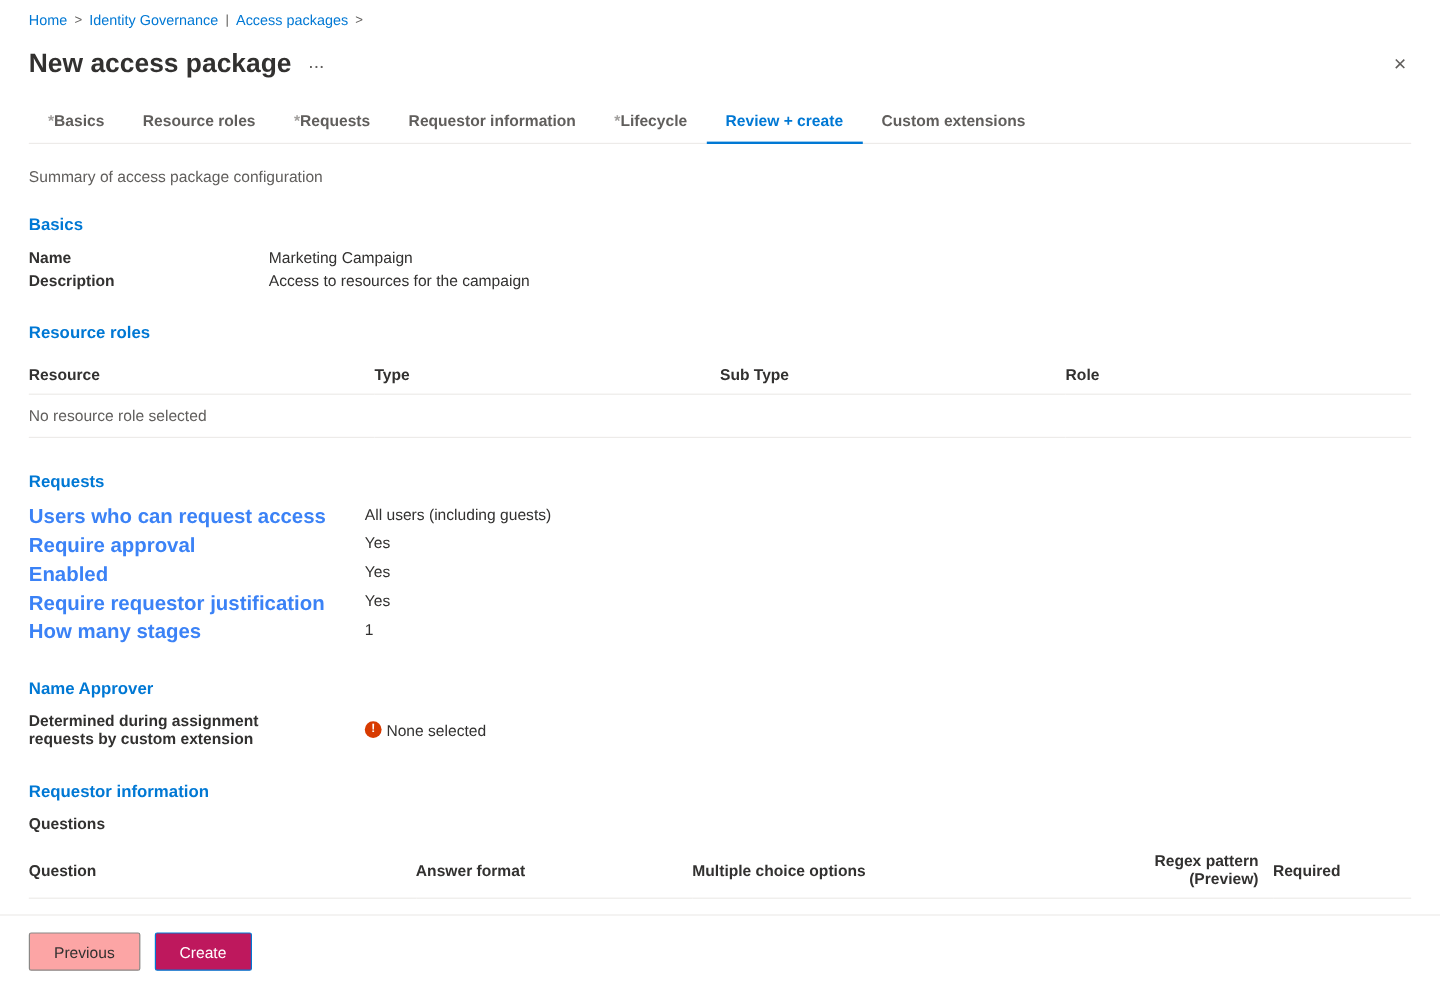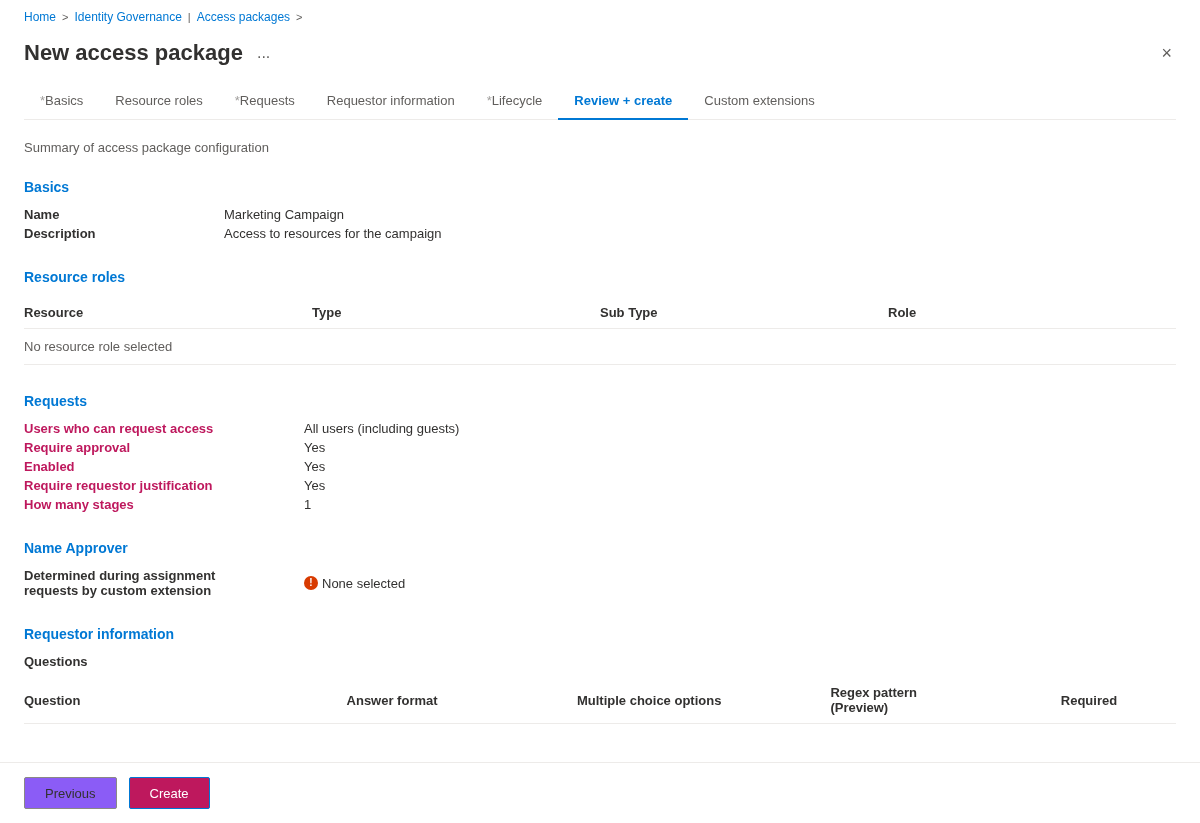--- a/index.html
+++ b/index.html
@@ -80,20 +80,21 @@
     }
     .tab {
       padding: 10px 16px;
       font-size: 13px;
       color: #605e5c;
       cursor: pointer;
       border-bottom: 2px solid transparent;
       white-space: nowrap;
       position: relative;
       bottom: -1px;
+      font-weight: bold;
     }
     .tab.active {
       color: #0078d4;
       border-bottom: 2px solid #0078d4;
       font-weight: 600;
     }
     .tab-asterisk {
       color: #a19f9d;
     }
 
@@ -164,22 +165,22 @@
 
     
     .info-grid {
       display: grid;
       grid-template-columns: 280px 1fr;
       row-gap: 4px;
       margin-bottom: 20px;
     }
     .info-grid .label {
       font-weight: 600;
-      font-size: 13px;
-      color: #be185d;
+      font-size: 17px;
+      color: #3b82f6;
     }
     .info-grid .value {
       font-size: 13px;
       color: #323130;
     }
 
     
     .warning-icon {
       display: inline-flex;
       align-items: center;
@@ -212,42 +213,42 @@
       text-align: left;
       font-weight: 600;
       font-size: 13px;
       color: #323130;
       padding: 8px 12px 8px 0;
       border-bottom: 1px solid #edebe9;
     }
     .questions-table .col-question { width: 28%; }
     .questions-table .col-answer { width: 20%; }
     .questions-table .col-multiple { width: 22%; }
-    .questions-table .col-regex { width: 20%; }
+    .questions-table .col-regex { width: 20%; text-align: right; }
     .questions-table .col-required { width: 10%; }
 
     
     .bottom-bar {
       position: fixed;
       bottom: 0;
       left: 0;
       width: 1200px;
       background: #fff;
       border-top: 1px solid #edebe9;
       padding: 14px 24px;
       display: flex;
       align-items: center;
       gap: 12px;
       z-index: 100;
     }
     .btn-previous {
       padding: 5px 20px;
       font-size: 13px;
       color: #323130;
-      background: #8b5cf6;
+      background: #fca5a5;
       border: 1px solid #8a8886;
       border-radius: 2px;
       cursor: pointer;
       height: 32px;
     }
     .btn-create {
       padding: 5px 20px;
       font-size: 13px;
       color: #fff;
       background: #be185d;

